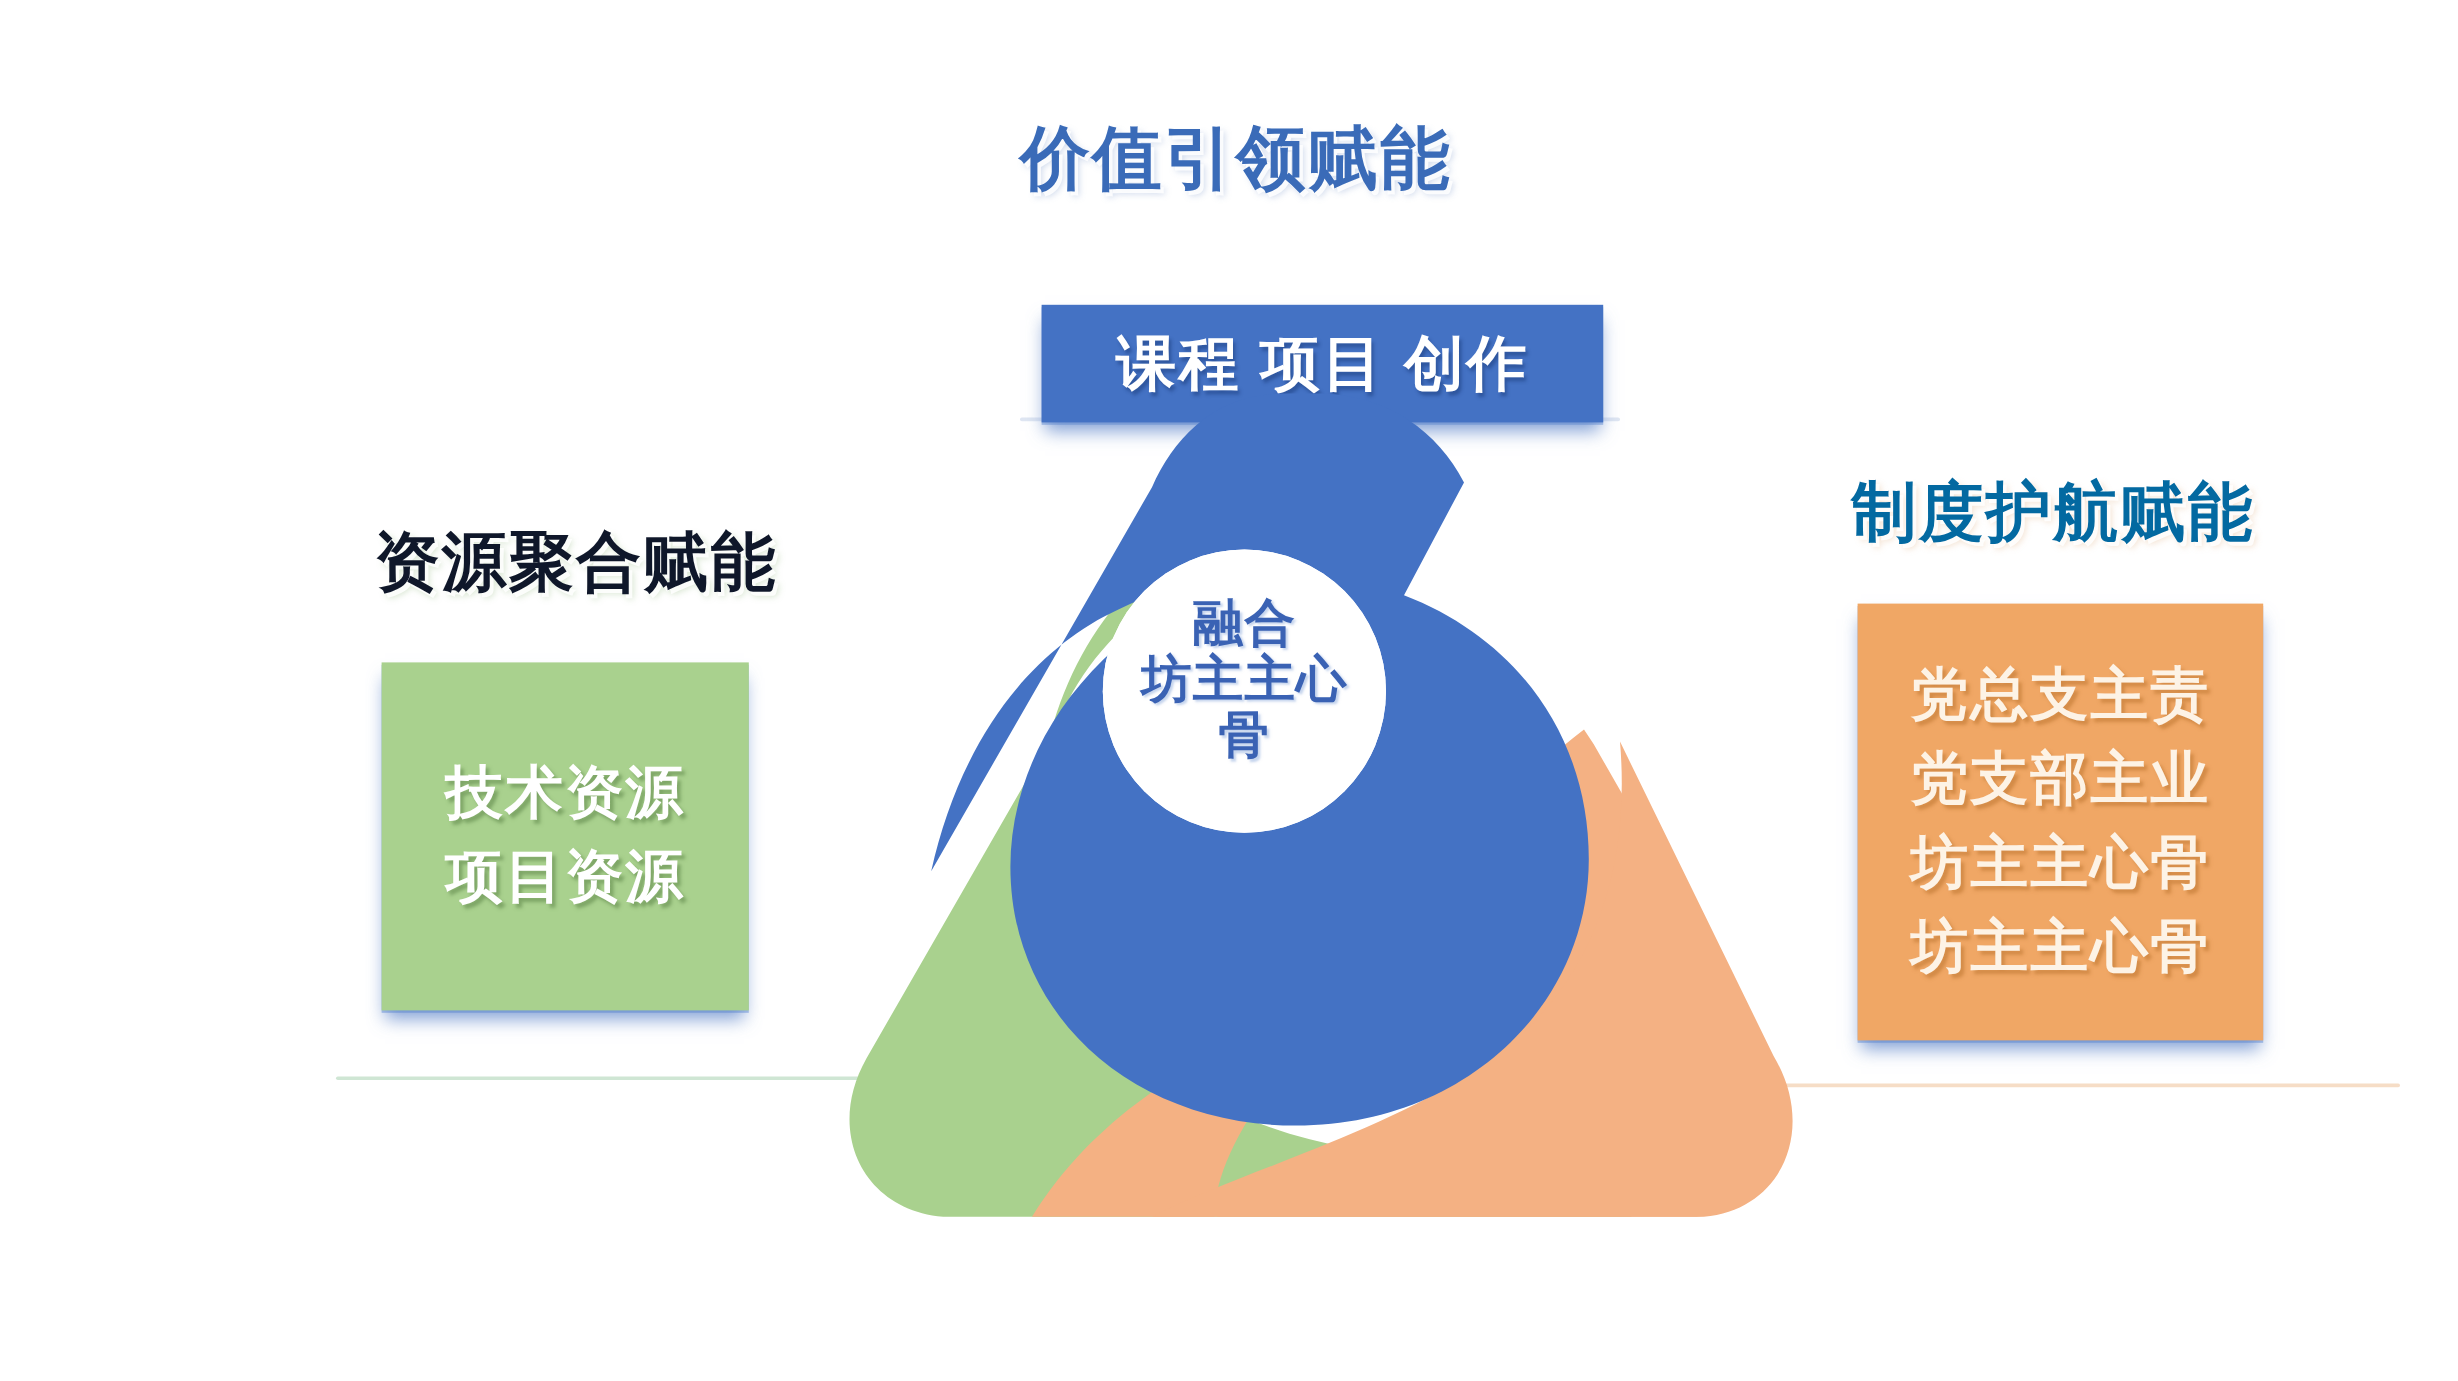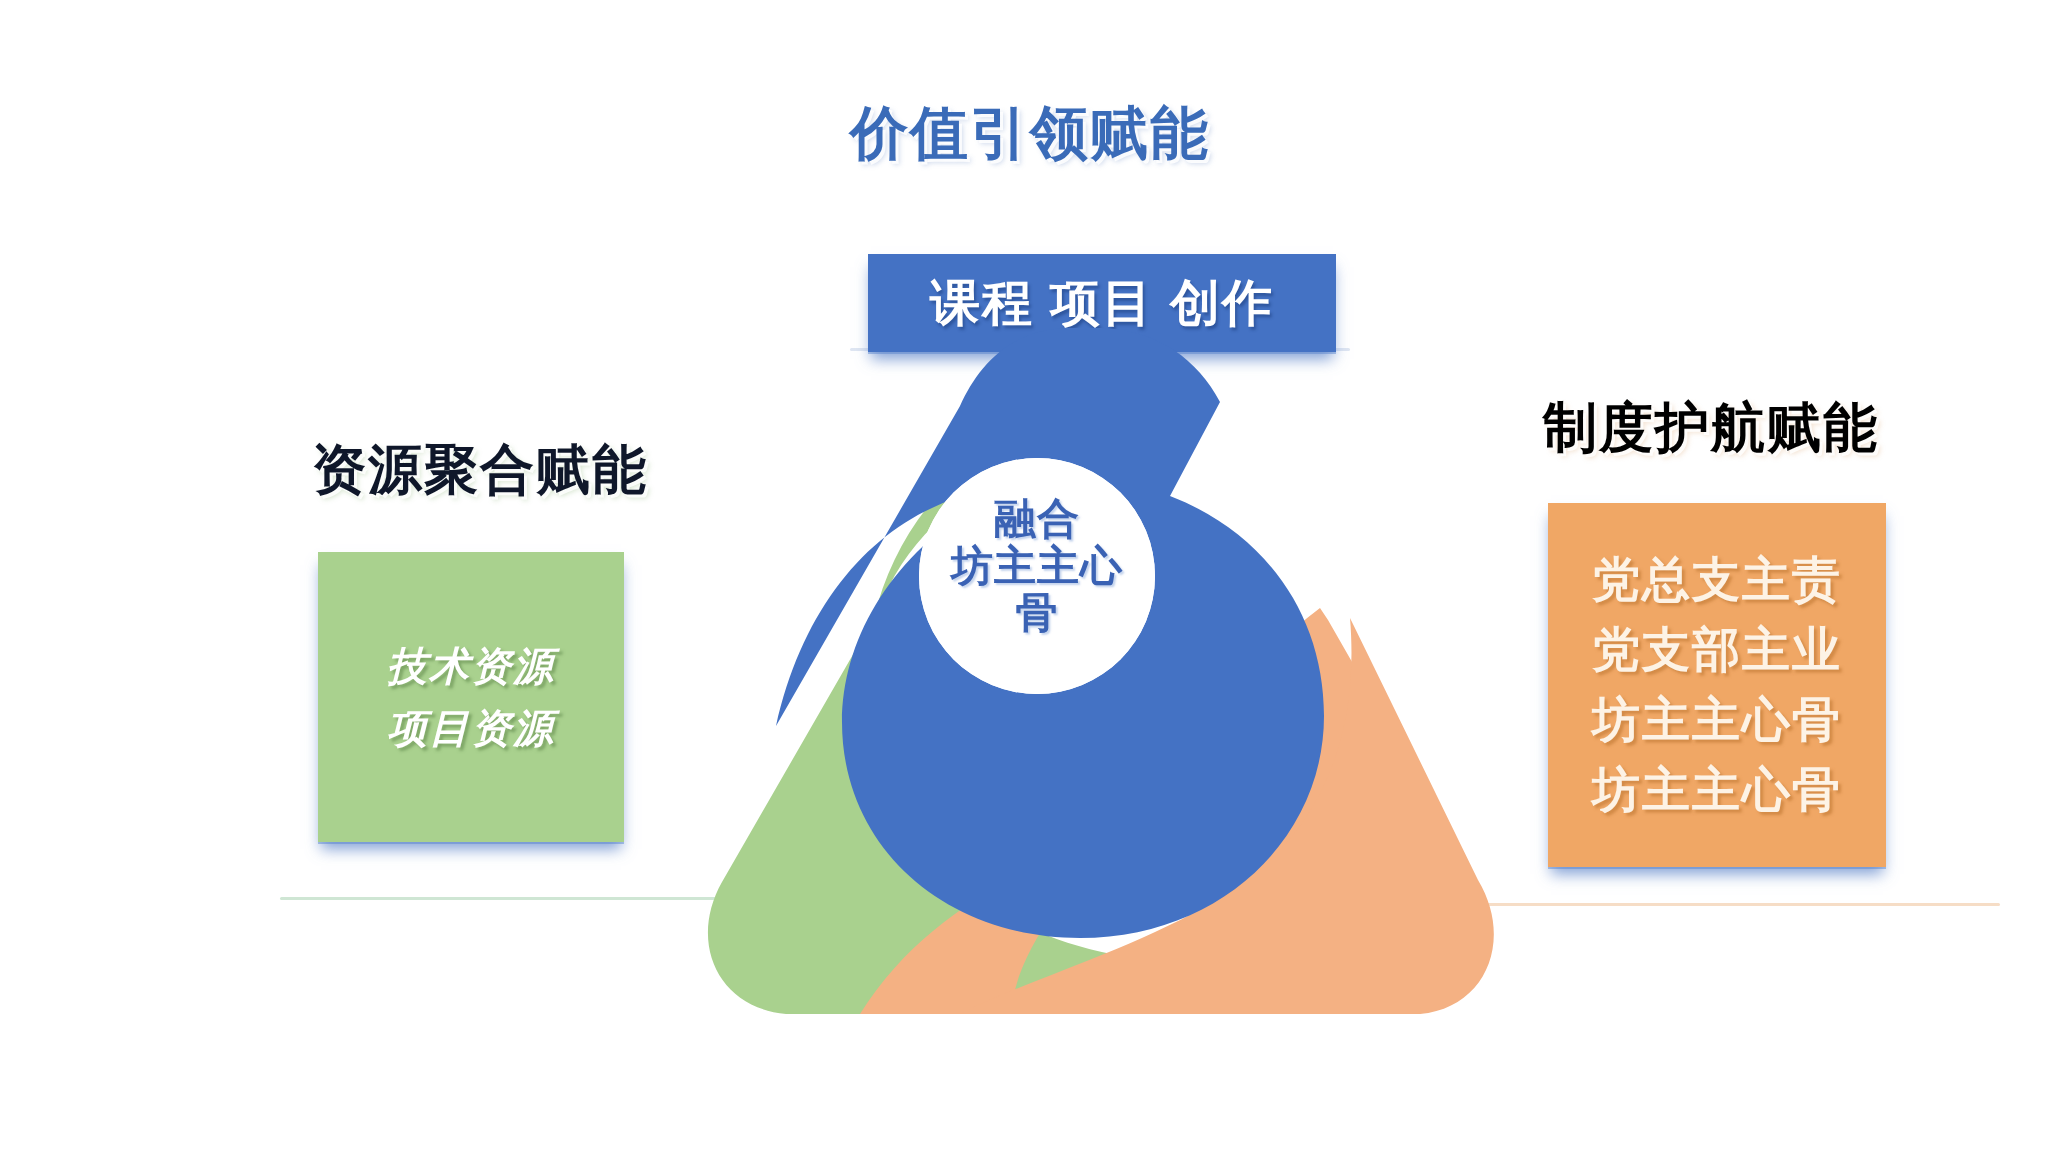--- a/index.html
+++ b/index.html
@@ -51,21 +51,21 @@
     top: 442px;
     font-size: 54px;
     color: #0f172a;
     text-shadow: 3px 3px 0 rgba(255,255,255,0.85),
                  4px 4px 5px rgba(140,180,120,0.35);
   }
   .heading-right {
     left: 1531px;
     top: 400px;
     font-size: 54px;
-    color: #000000;
+    color: #0369a1;
     text-shadow: 3px 3px 0 rgba(255,255,255,0.85),
                  4px 4px 5px rgba(220,170,120,0.35);
   }
 
   
   .panel {
     position: absolute;
     box-sizing: border-box;
     box-shadow: 0 10px 14px -3px rgba(90,130,200,0.75),
                 0 2px 0 0 rgba(110,150,215,0.55);
@@ -98,26 +98,25 @@
     height: 290px;
     background: #a9d18e;
     display: flex;
     flex-direction: column;
     align-items: center;
     justify-content: center;
     gap: 22px;
   }
   .panel-left .row {
     color: #ffffff;
-    font-size: 40px;
+    font-size: 48px;
     font-weight: 700;
     letter-spacing: 2px;
     line-height: 1;
     text-shadow: 3px 3px 3px rgba(90,130,70,0.55);
-    font-style: italic;
   }
 
   .panel-right {
     left: 1548px;
     top: 503px;
     width: 338px;
     height: 364px;
     background: #f0a765;
     display: flex;
     flex-direction: column;

